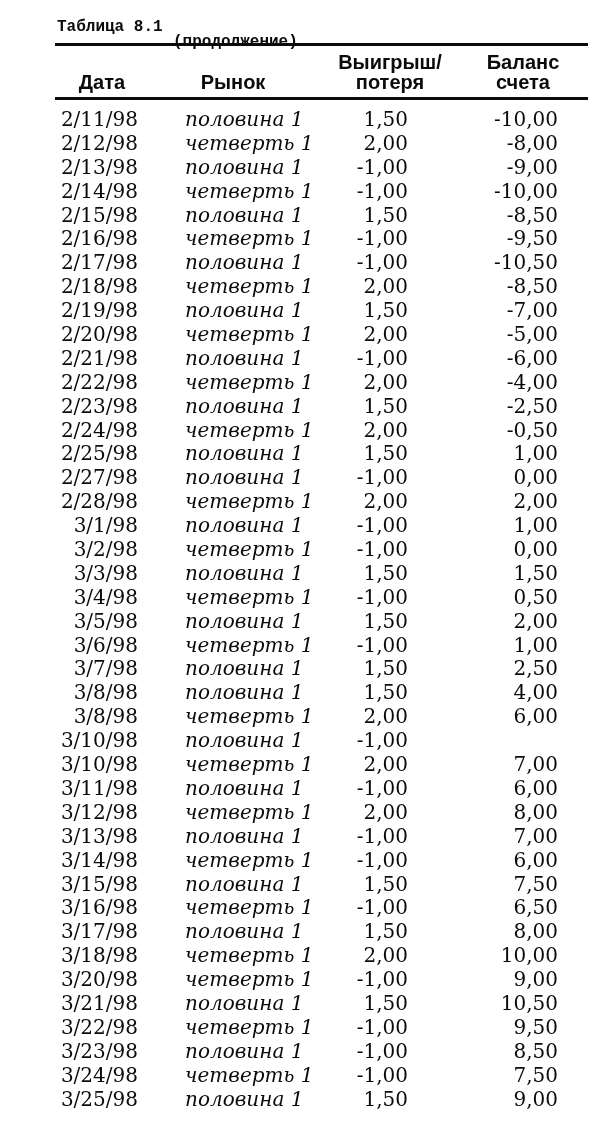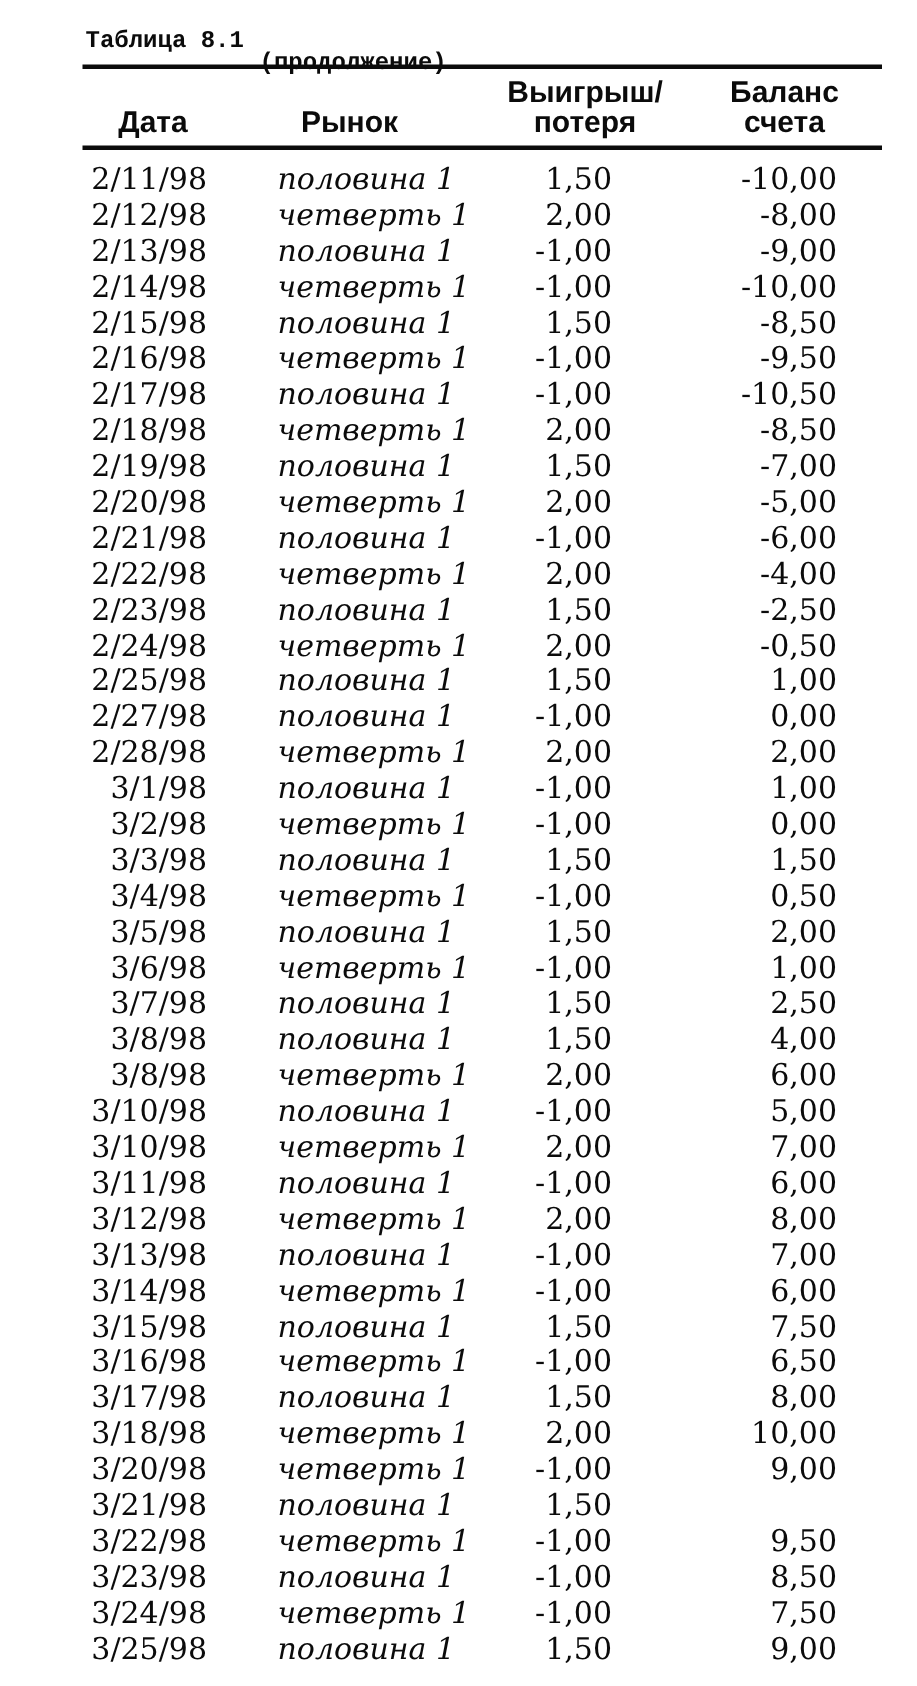--- a/index.html
+++ b/index.html
@@ -284,21 +284,20 @@
       <span class="cell-date">3/8/98</span>
       <span class="cell-market">четверть 1</span>
       <span class="cell-winloss">2,00</span>
       <span class="cell-balance">6,00</span>
     </div>
 
     <div class="row">
       <span class="cell-date">3/10/98</span>
       <span class="cell-market">половина 1</span>
       <span class="cell-winloss">-1,00</span>
-      <span class="cell-balance">5,00</span>
     </div>
 
     <div class="row">
       <span class="cell-date">3/10/98</span>
       <span class="cell-market">четверть 1</span>
       <span class="cell-winloss">2,00</span>
       <span class="cell-balance">7,00</span>
     </div>
 
     <div class="row">
@@ -361,20 +360,21 @@
       <span class="cell-date">3/20/98</span>
       <span class="cell-market">четверть 1</span>
       <span class="cell-winloss">-1,00</span>
       <span class="cell-balance">9,00</span>
     </div>
 
     <div class="row">
       <span class="cell-date">3/21/98</span>
       <span class="cell-market">половина 1</span>
       <span class="cell-winloss">1,50</span>
+      <span class="cell-balance">10,50</span>
     </div>
 
     <div class="row">
       <span class="cell-date">3/22/98</span>
       <span class="cell-market">четверть 1</span>
       <span class="cell-winloss">-1,00</span>
       <span class="cell-balance">9,50</span>
     </div>
 
     <div class="row">

